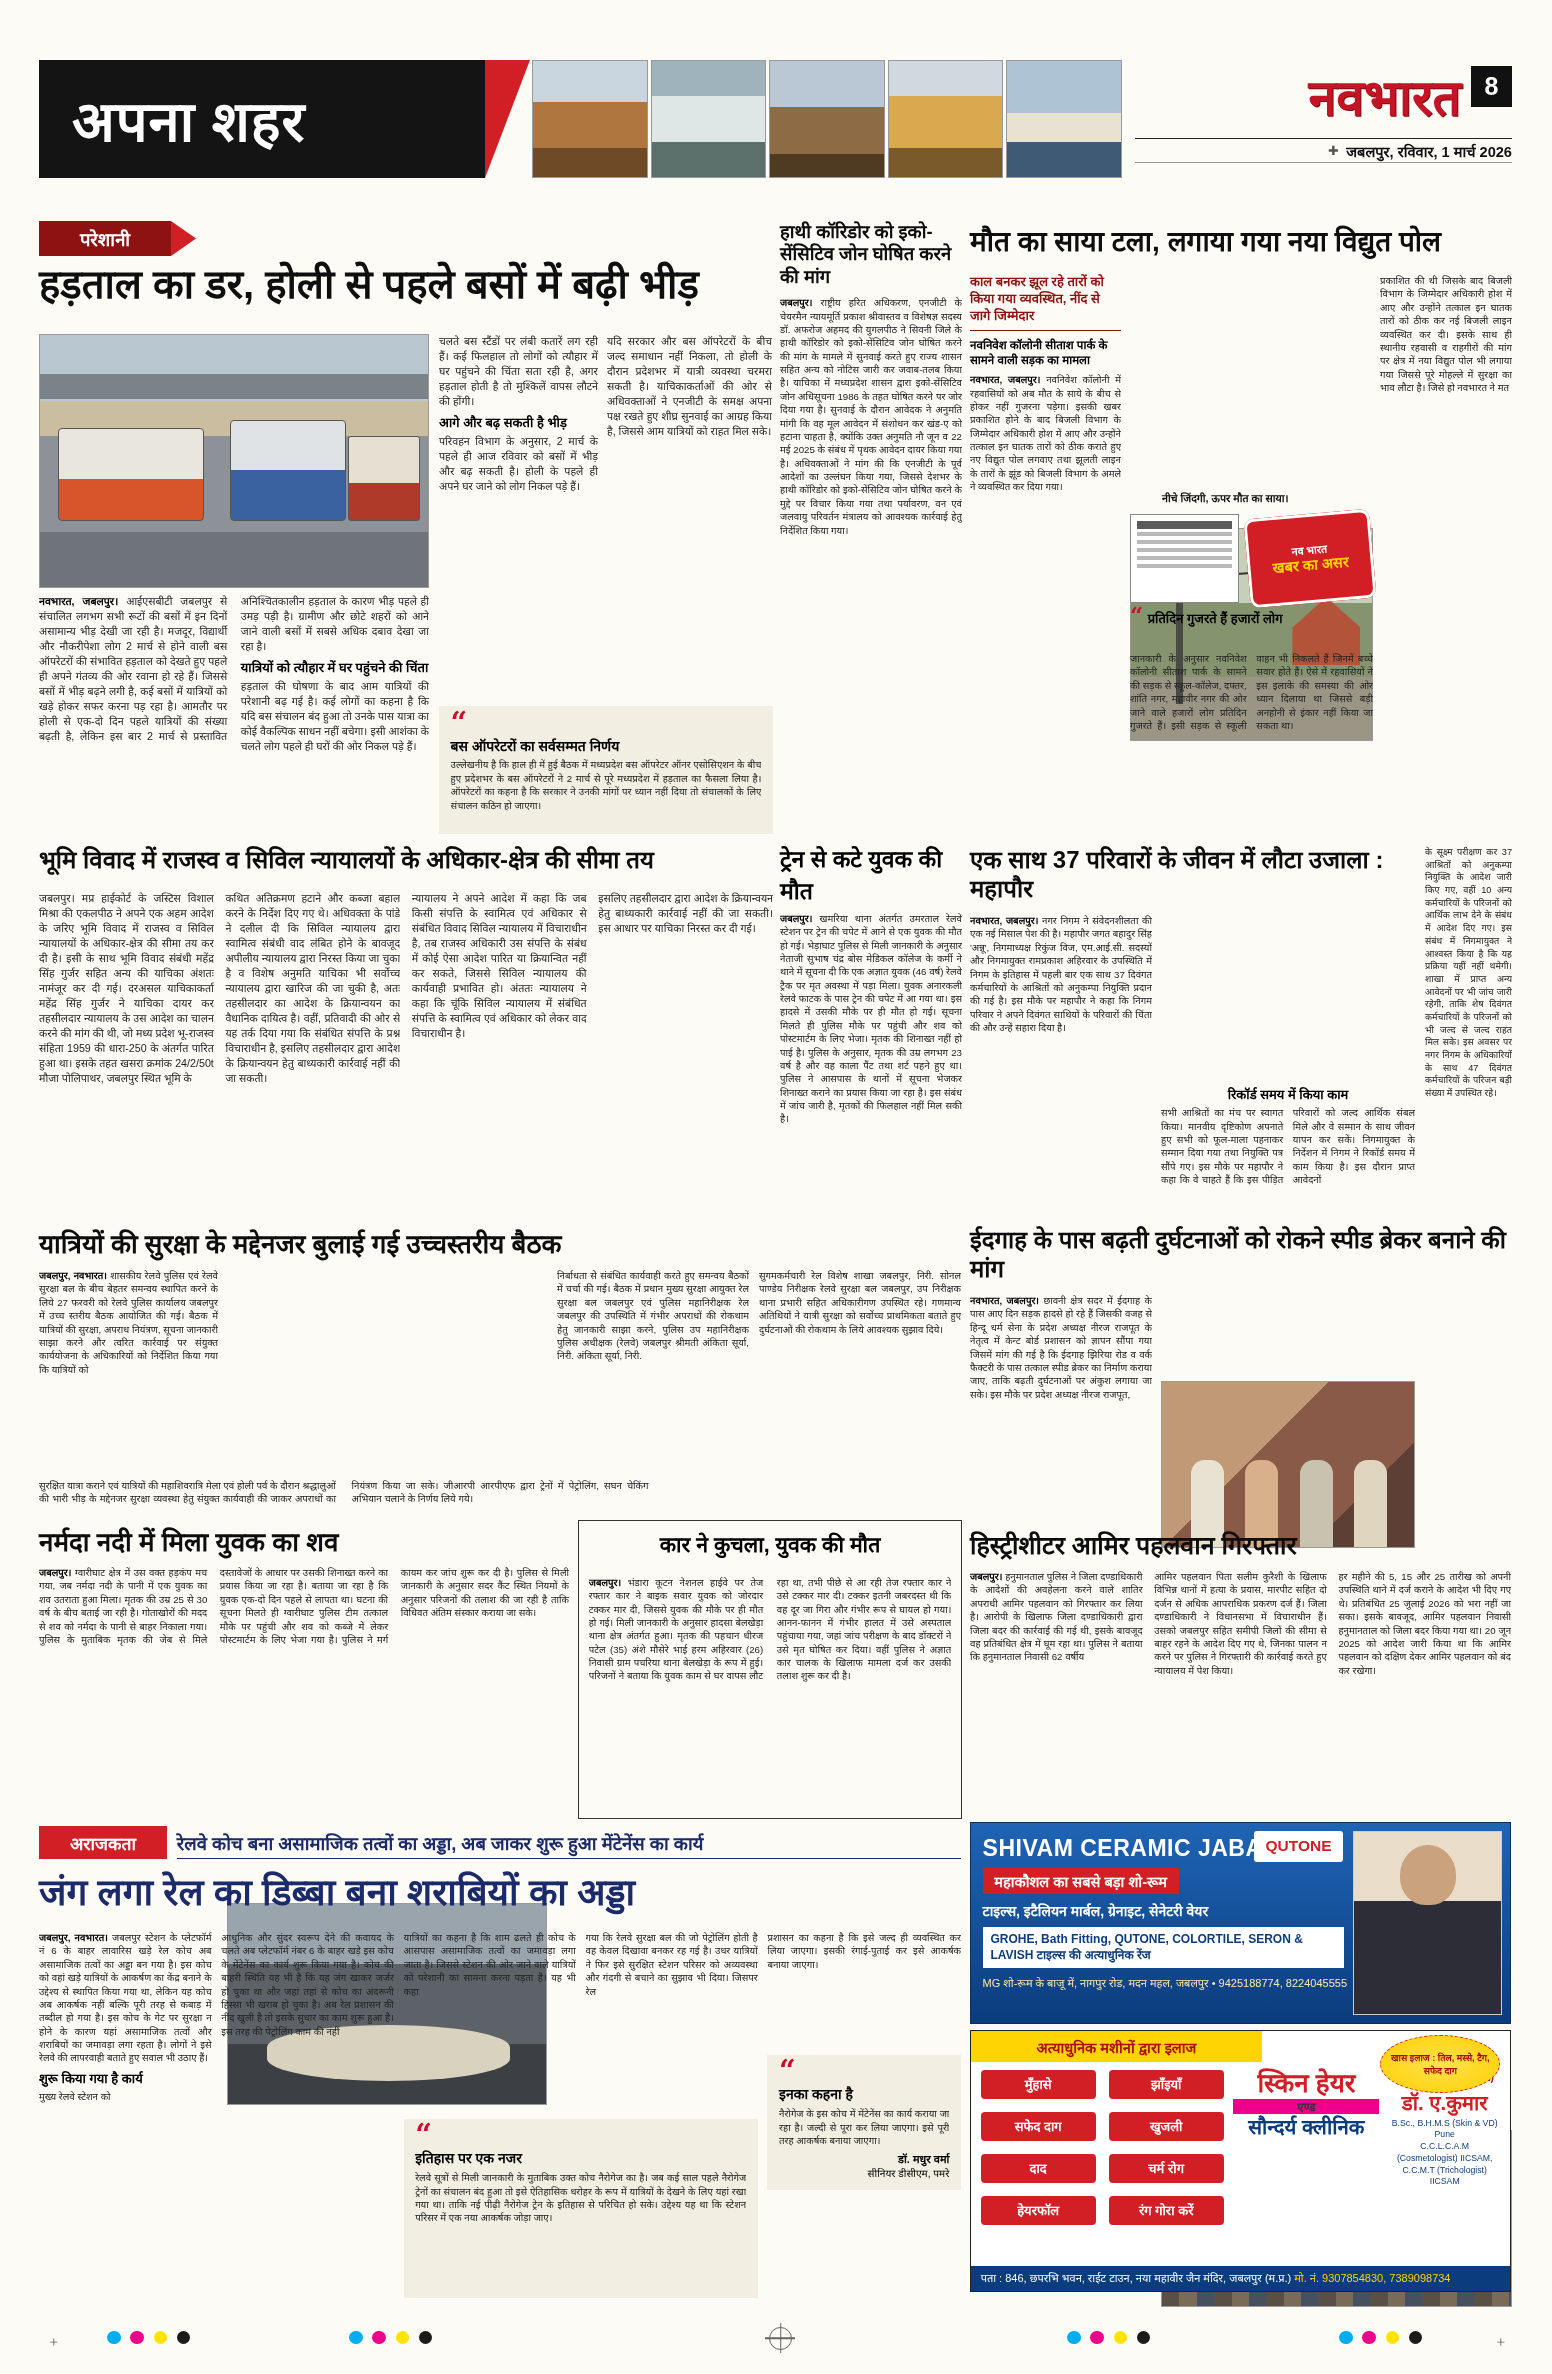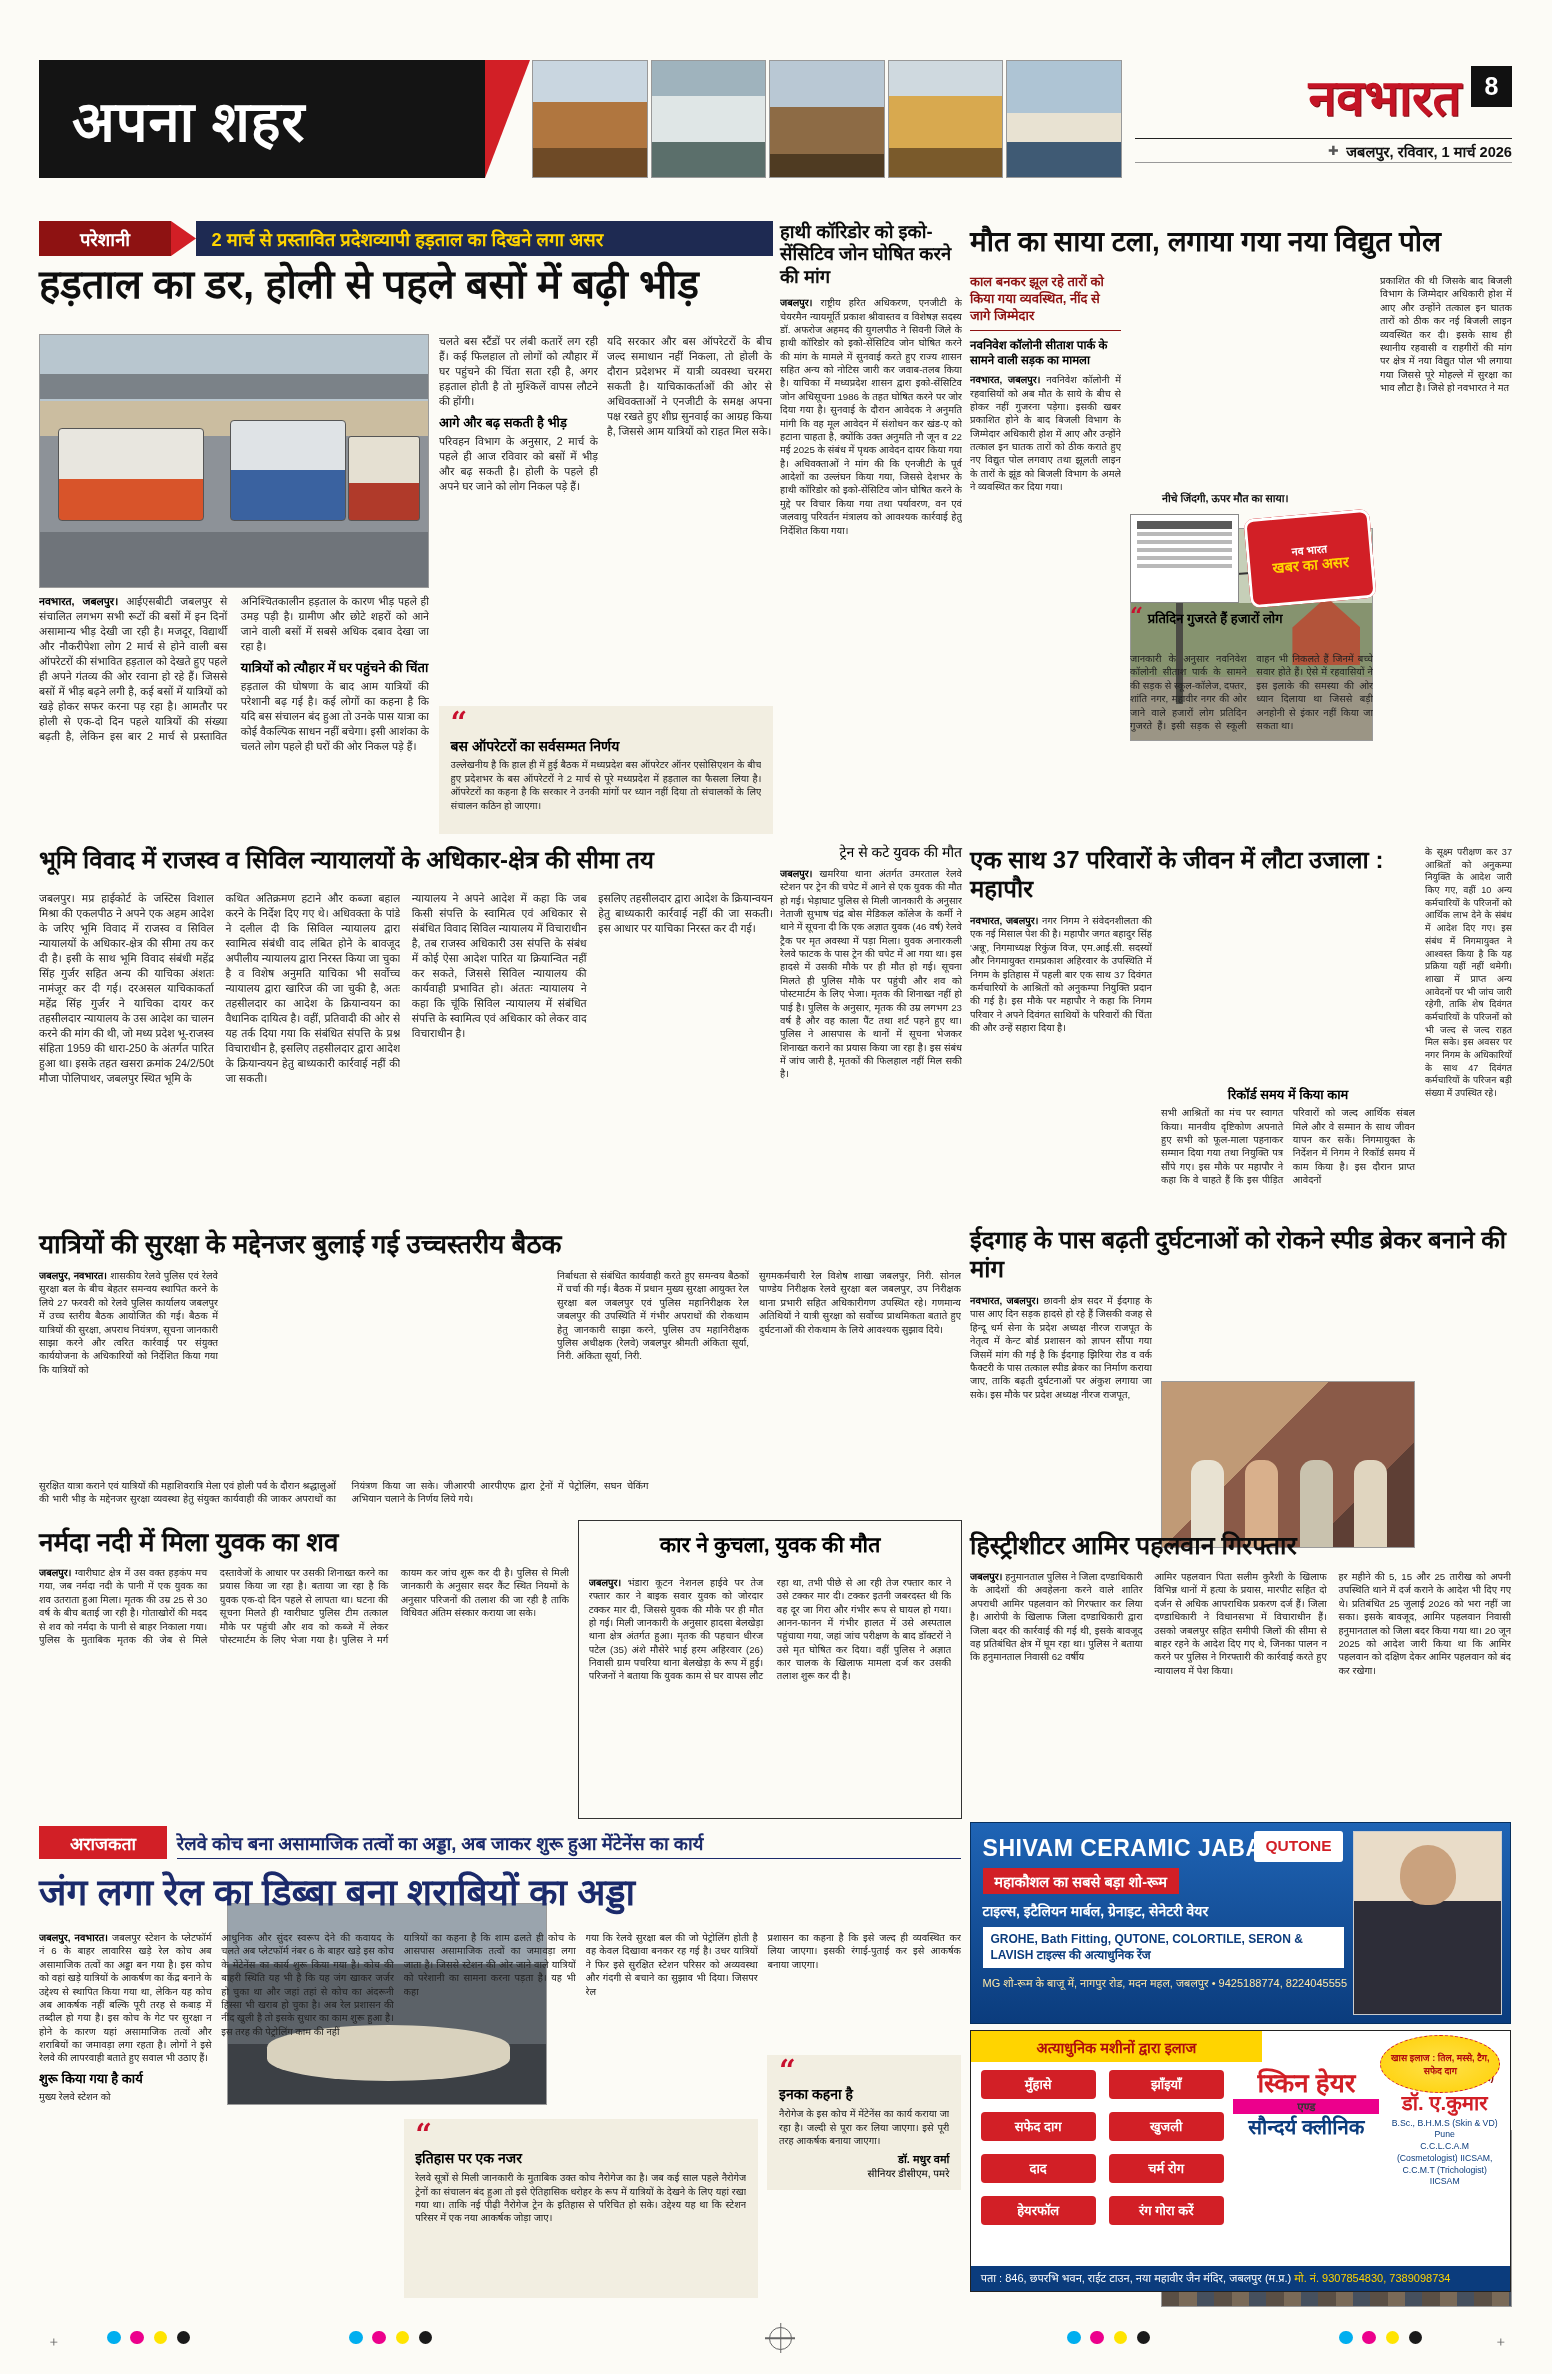--- a/index.html
+++ b/index.html
@@ -77,21 +77,21 @@
   .pole-subhead { left:1130px; top:609px; width:243px; height:39px; }
   .pole-subtext { left:1130px; top:652px; width:243px; height:182px; column-count:2; column-gap:9.7px; }
   .pole-col3 { left:1380px; top:274px; width:132px; height:561px; }
 
   
   .land-headline { left:39px; top:842px; width:734px; height:43px; font-size:24px; font-weight:800; color:#0d0d0d; }
   .land-cols { left:39px; top:891px; width:734px; height:330px; }
 
   
   .train { left:780px; top:842px; width:182px; height:378px; }
-  .train .hl { font-size:14px; font-weight:400; margin-bottom:5.8px;text-align:right; }
+  .train .hl { font-size:23px; font-weight:700; margin-bottom:5.8px; }
 
   
   .mayor-headline { left:970px; top:846px; width:444px; height:60px; font-size:24px; font-weight:800; line-height:1.2; color:#0d0d0d; }
   .mayor-thin { left:1425px; top:846px; width:87px; height:375px; font-size:9.2px; }
   .mayor-col1 { left:970px; top:914px; width:182px; height:307px; }
   .mayor-photo { left:1161px; top:914px; width:254px; height:167px; background:linear-gradient(135deg,#c09a76 0 40%,#8a5a48 40% 75%,#5e3f35 75%); }
   .mayor-photo .fig { position:absolute; bottom:0; width:33px; height:87px; background:#e8e2d2; border-radius:13.6px 13.6px 0 0; }
   .mayor-below { left:1161px; top:1087px; width:254px; height:134px; }
   .mayor-below .cols { column-count:2; column-gap:9.7px; }
 
@@ -197,21 +197,20 @@
   <div class="abs paper-logo">नवभारत</div>
   <div class="abs page-badge">8</div>
   <div class="abs mh-date">
     <span class="plus">✚</span>
     <span>जबलपुर, रविवार, 1 मार्च 2026</span>
   </div>
 
   <div class="abs alert">
     <div class="lbl">परेशानी</div>
     <div class="chev"></div>
-    <div class="bar">2 मार्च से प्रस्तावित प्रदेशव्यापी हड़ताल का दिखने लगा असर</div>
   </div>
 
   <div class="abs strike-headline">हड़ताल का डर, होली से पहले बसों में बढ़ी भीड़</div>
   <div class="abs photo bus-photo">
     <div class="shed"></div>
     <div class="bus1"></div>
     <div class="bus2"></div>
     <div class="bus3"></div>
   </div>
   <div class="abs strike-colA body-txt">

